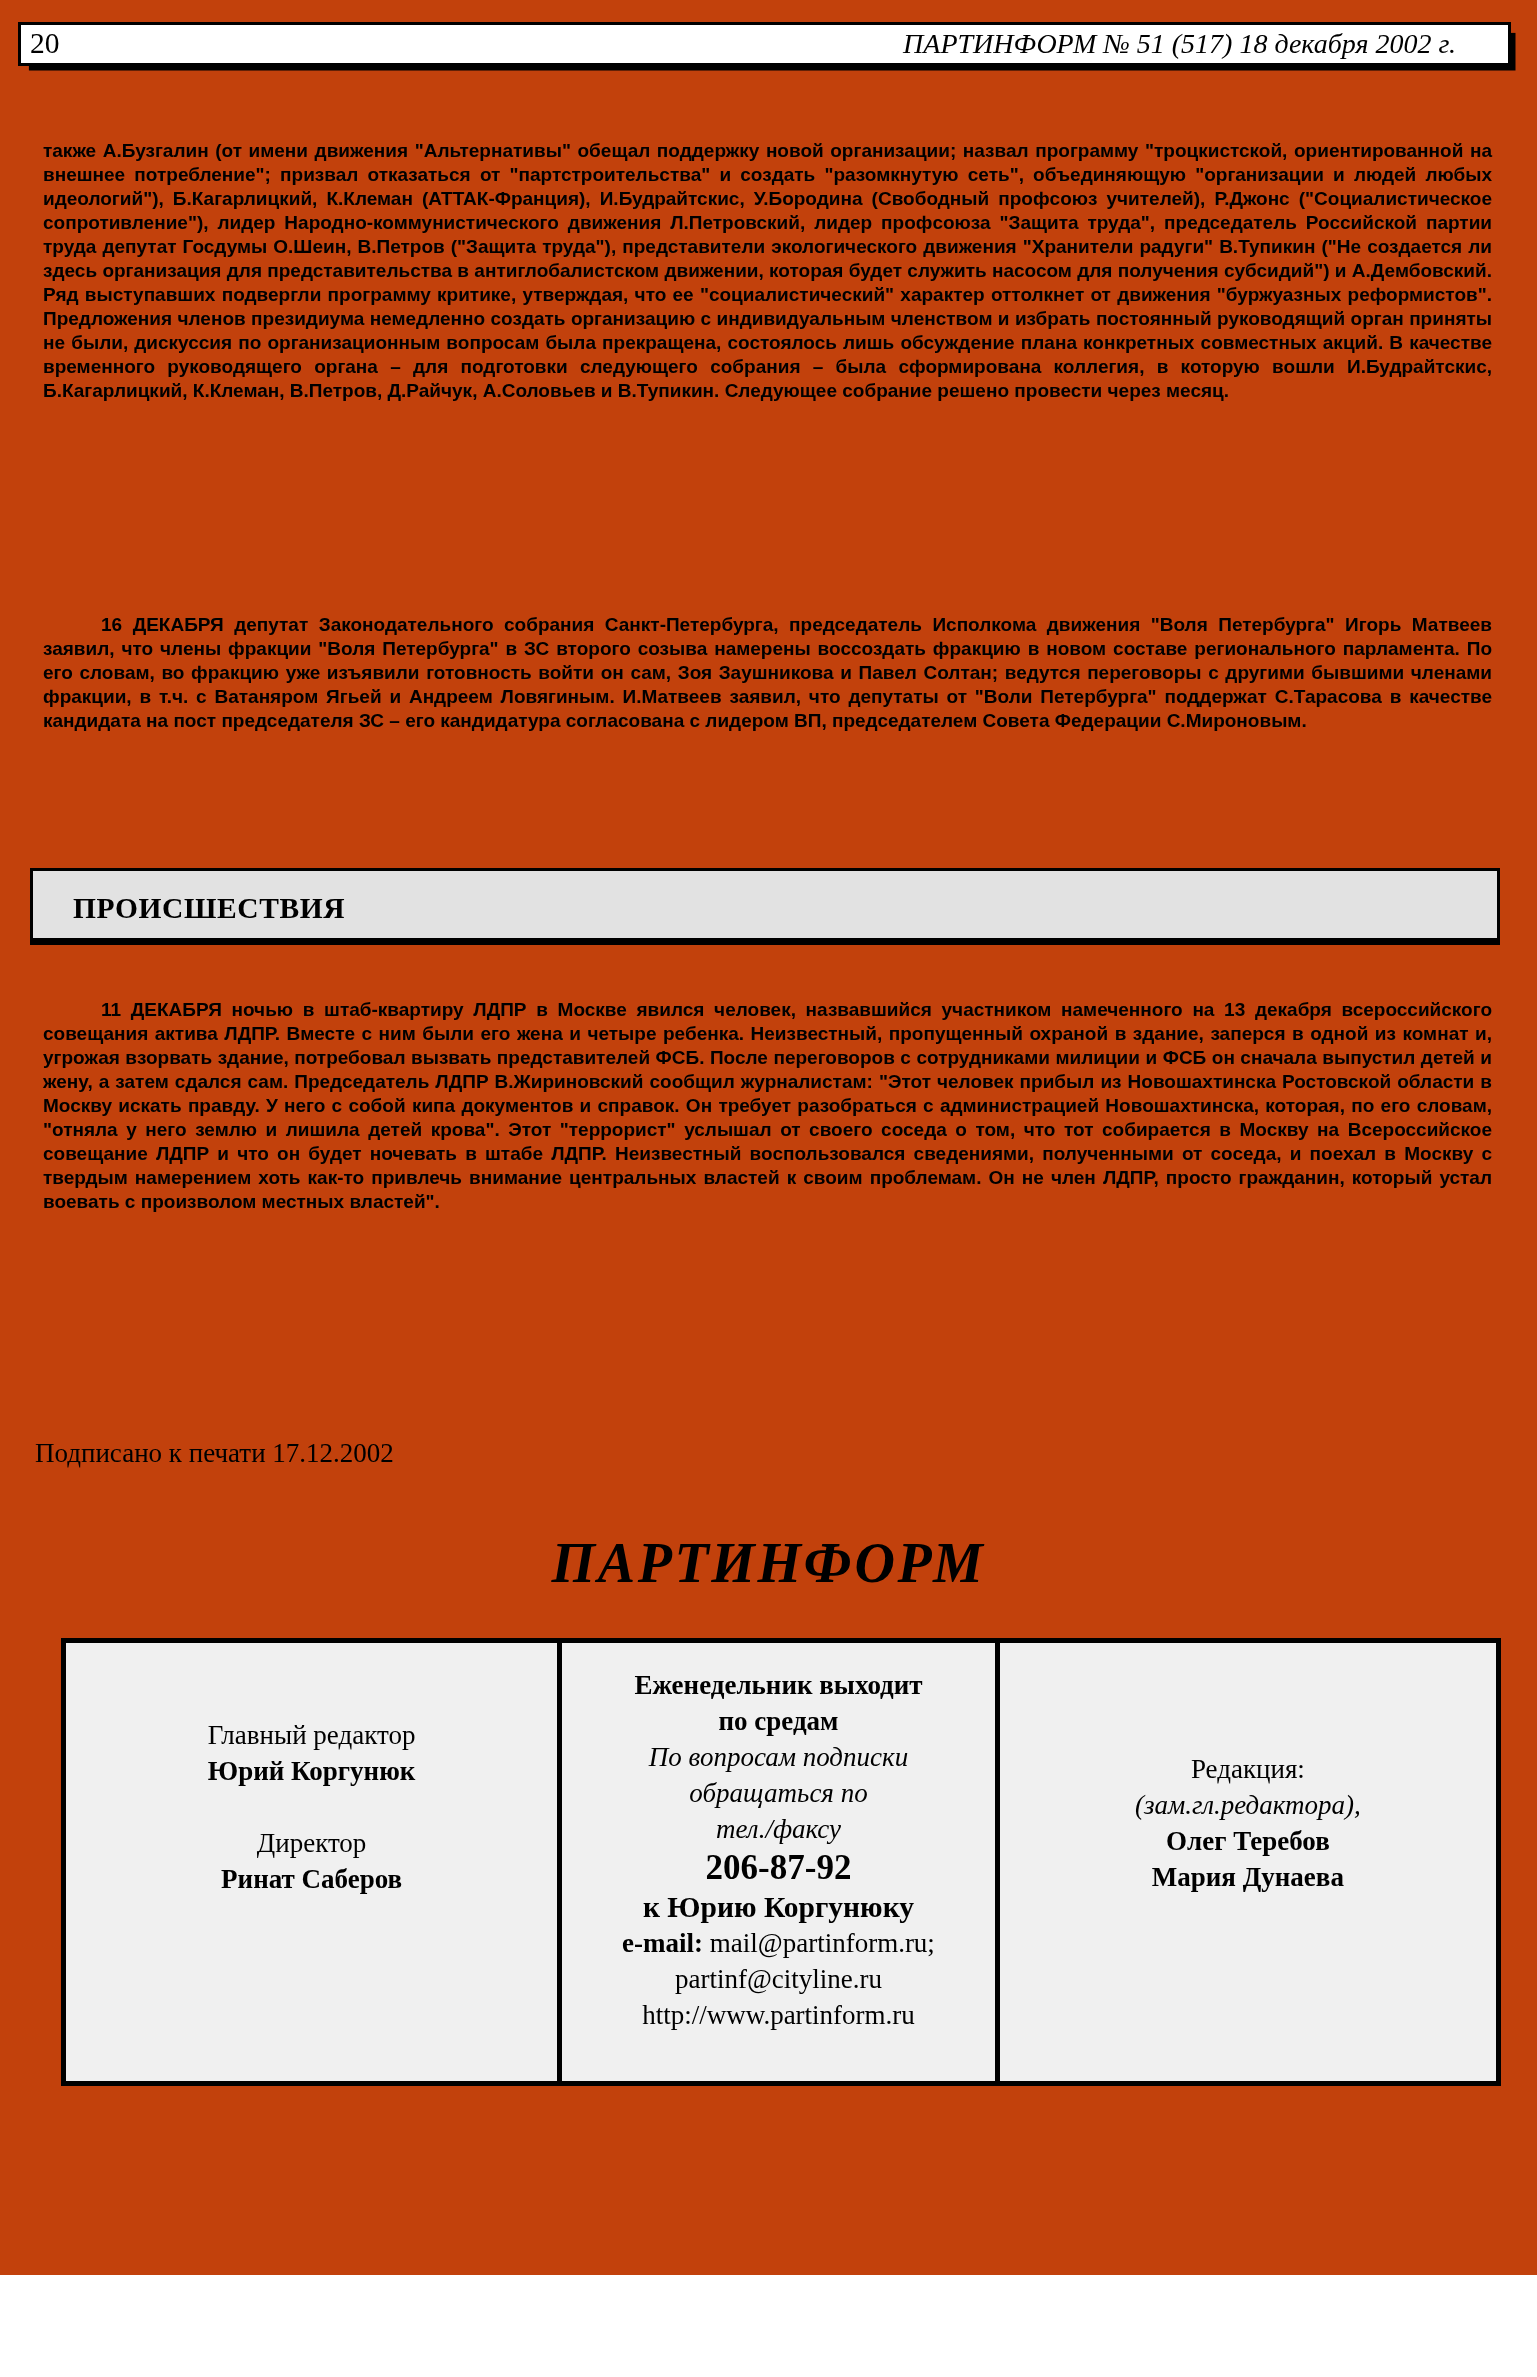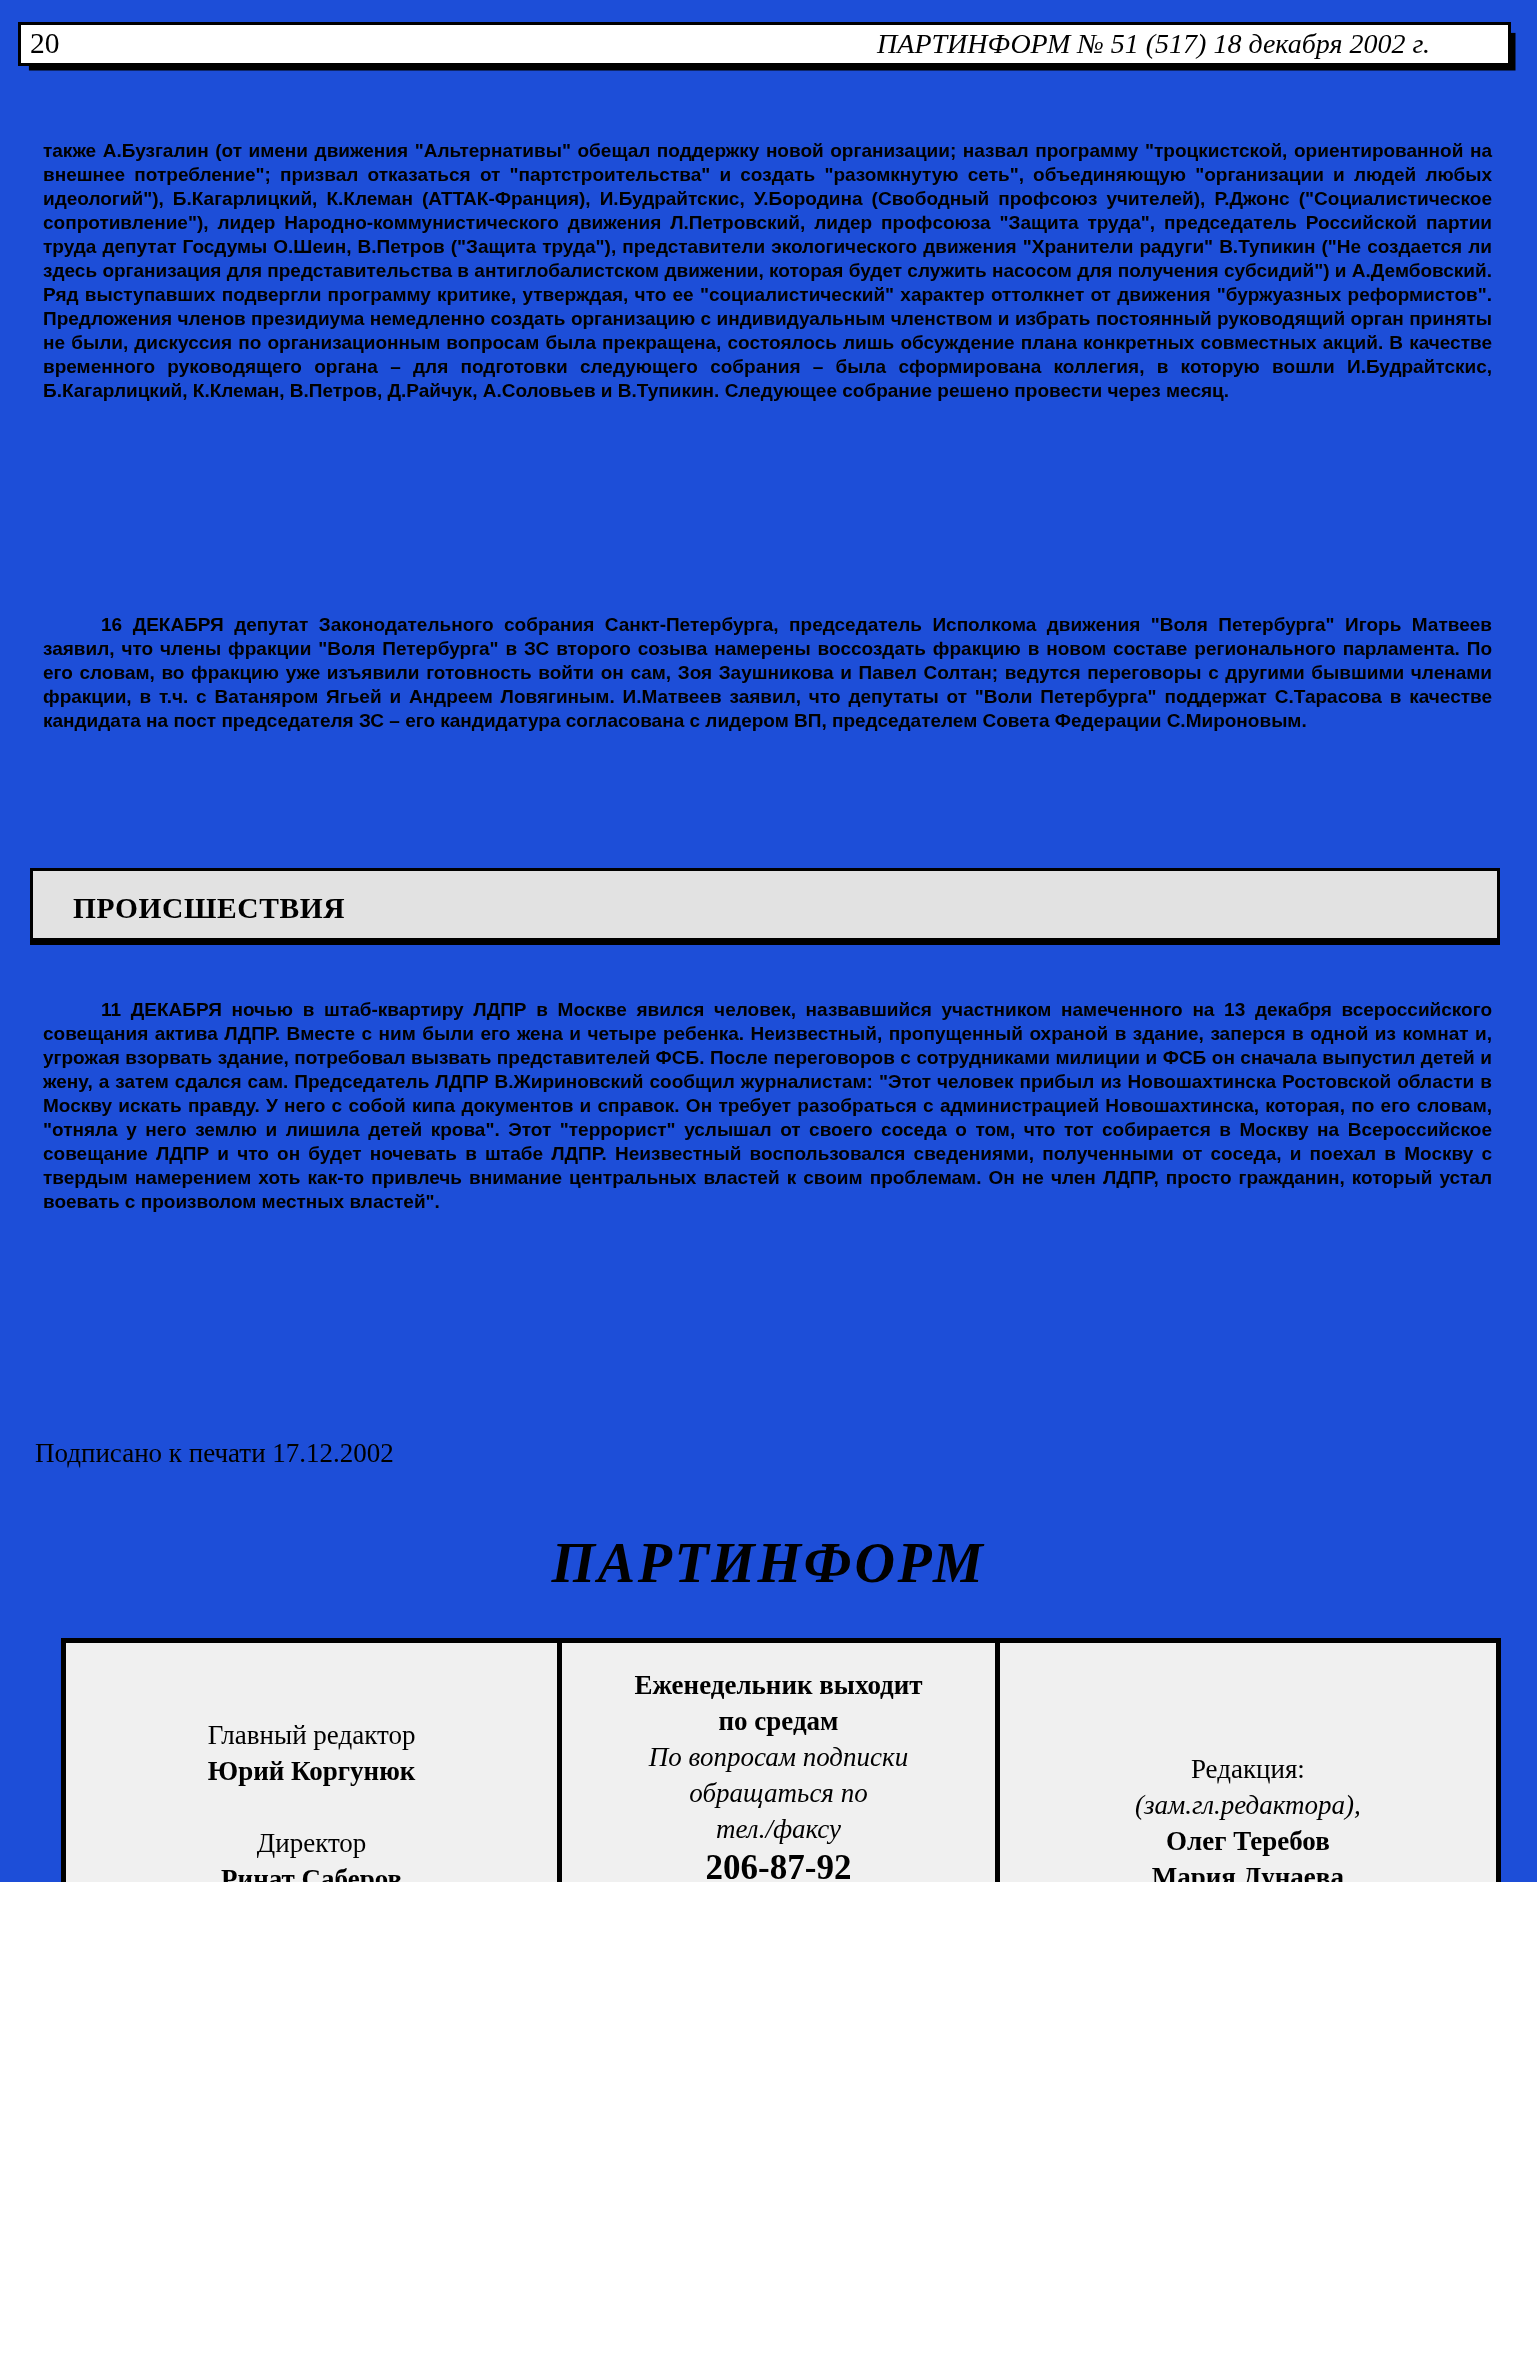--- a/index.html
+++ b/index.html
@@ -1,20 +1,20 @@
 <!DOCTYPE html>
 <html style="font-size:10.2px"><head>
 <meta charset="utf-8">
 <style>
   html, body { margin:0; padding:0; background:#ffffff; }
   .page {
     position:relative;
     width:1537px;
-    height:1882px;
-    background:#1d4ed8;
+    height:2275px;
+    background:#c2410c;
     color:#000;
     font-family:"Liberation Sans", sans-serif;
     overflow:hidden;
   }
 
   
   .header-box {
     position:absolute;
     left:18px; top:22px; right:26px; height:38px;
     border:3.2px solid #000;
@@ -24,21 +24,21 @@
     align-items:center;
     font-family:"Liberation Serif", serif;
   }
   .header-page-num {
     font-size:29.5px;
     padding-left:9px;
     line-height:1;
   }
   .header-issue {
     margin-left:auto;
-    padding-right:78px;
+    padding-right:52px;
     font-size:28px;
     font-style:italic;
     line-height:1;
     white-space:nowrap;
   }
 
   
   .bodycopy {
     position:absolute;
     left:35px; right:37px;

